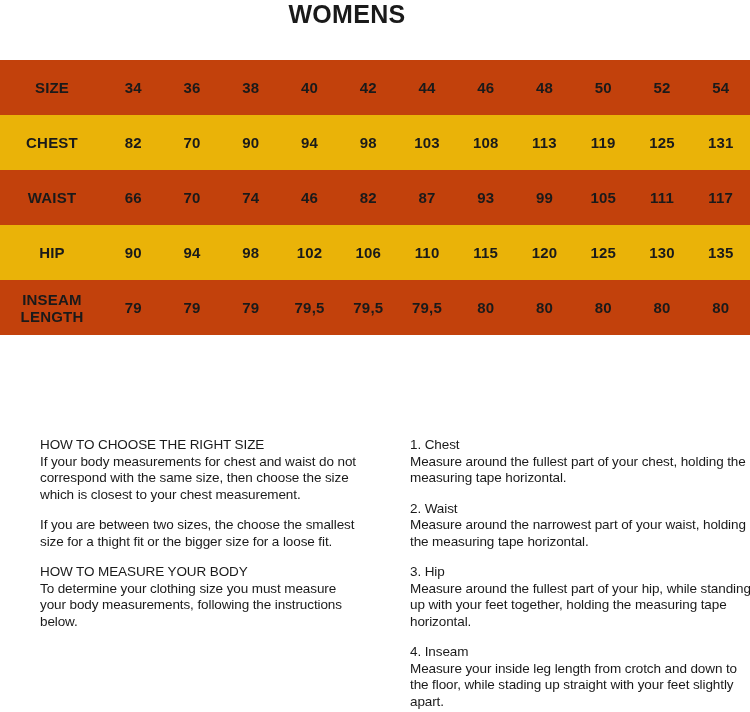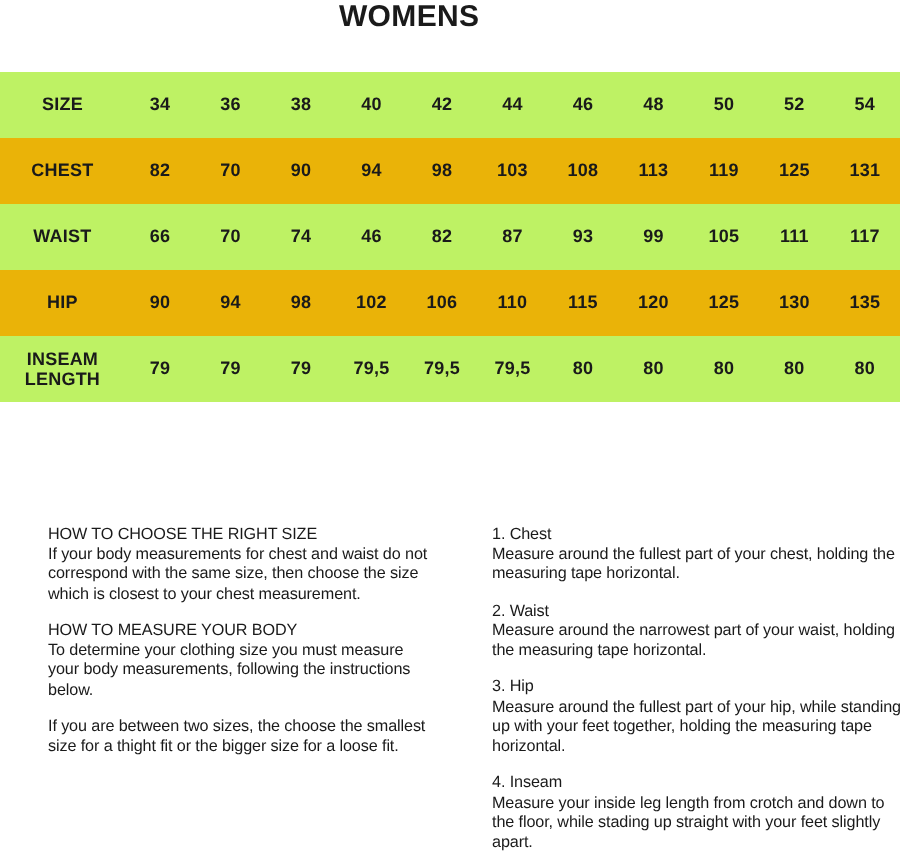--- a/index.html
+++ b/index.html
@@ -7,30 +7,30 @@
   body {
     width: 750px; height: 712px;
     font-family: "Liberation Sans", sans-serif;
     color: #1a1a1a;
     position: relative;
     overflow: hidden;
   }
   .page { position: absolute; top: 0; left: 0; width: 750px; height: 712px; background: #ffffff; overflow: hidden; }
 
   .title {
-    position: absolute; top: 0; left: 10px; width: 662px;
+    position: absolute; top: 0; left: 16px; width: 662px;
     text-align: center;
     font-size: 25px; font-weight: 700;
     letter-spacing: 0.3px;
     line-height: 29px;
   }
 
   .chart { position: absolute; top: 60px; left: 0; width: 750px; }
   .row { display: flex; height: 55px; align-items: center; background: #eab308; }
-  .row.stripe { background: #bef264; }
+  .row.stripe { background: #c2410c; }
   .cell {
     flex: 1 1 0;
     text-align: center;
     font-weight: 700;
     font-size: 15px;
     line-height: 17px;
     letter-spacing: 0.2px;
     white-space: nowrap;
   }
   .cell.label {
@@ -125,25 +125,25 @@
         <div class="cell">80</div>
       </div>
     </div>
 
   <div class="col" id="col-left">
       <div class="block">
         <div class="block-heading">HOW TO CHOOSE THE RIGHT SIZE</div>
         <div class="block-body">If your body measurements for chest and waist do not correspond with the same size, then choose the size which is closest to your chest measurement.</div>
       </div>
       <div class="block">
+        <div class="block-body">If you are between two sizes, the choose the smallest size for a thight fit or the bigger size for a loose fit.</div>
+      </div>
+      <div class="block">
         <div class="block-heading">HOW TO MEASURE YOUR BODY</div>
         <div class="block-body">To determine your clothing size you must measure your body measurements, following the instructions below.</div>
-      </div>
-      <div class="block">
-        <div class="block-body">If you are between two sizes, the choose the smallest size for a thight fit or the bigger size for a loose fit.</div>
       </div>
     </div>
   <div class="col" id="col-right">
       <div class="block">
         <div class="block-heading">1. Chest</div>
         <div class="block-body">Measure around the fullest part of your chest, holding the measuring tape horizontal.</div>
       </div>
       <div class="block">
         <div class="block-heading">2. Waist</div>
         <div class="block-body">Measure around the narrowest part of your waist, holding the measuring tape horizontal.</div>

